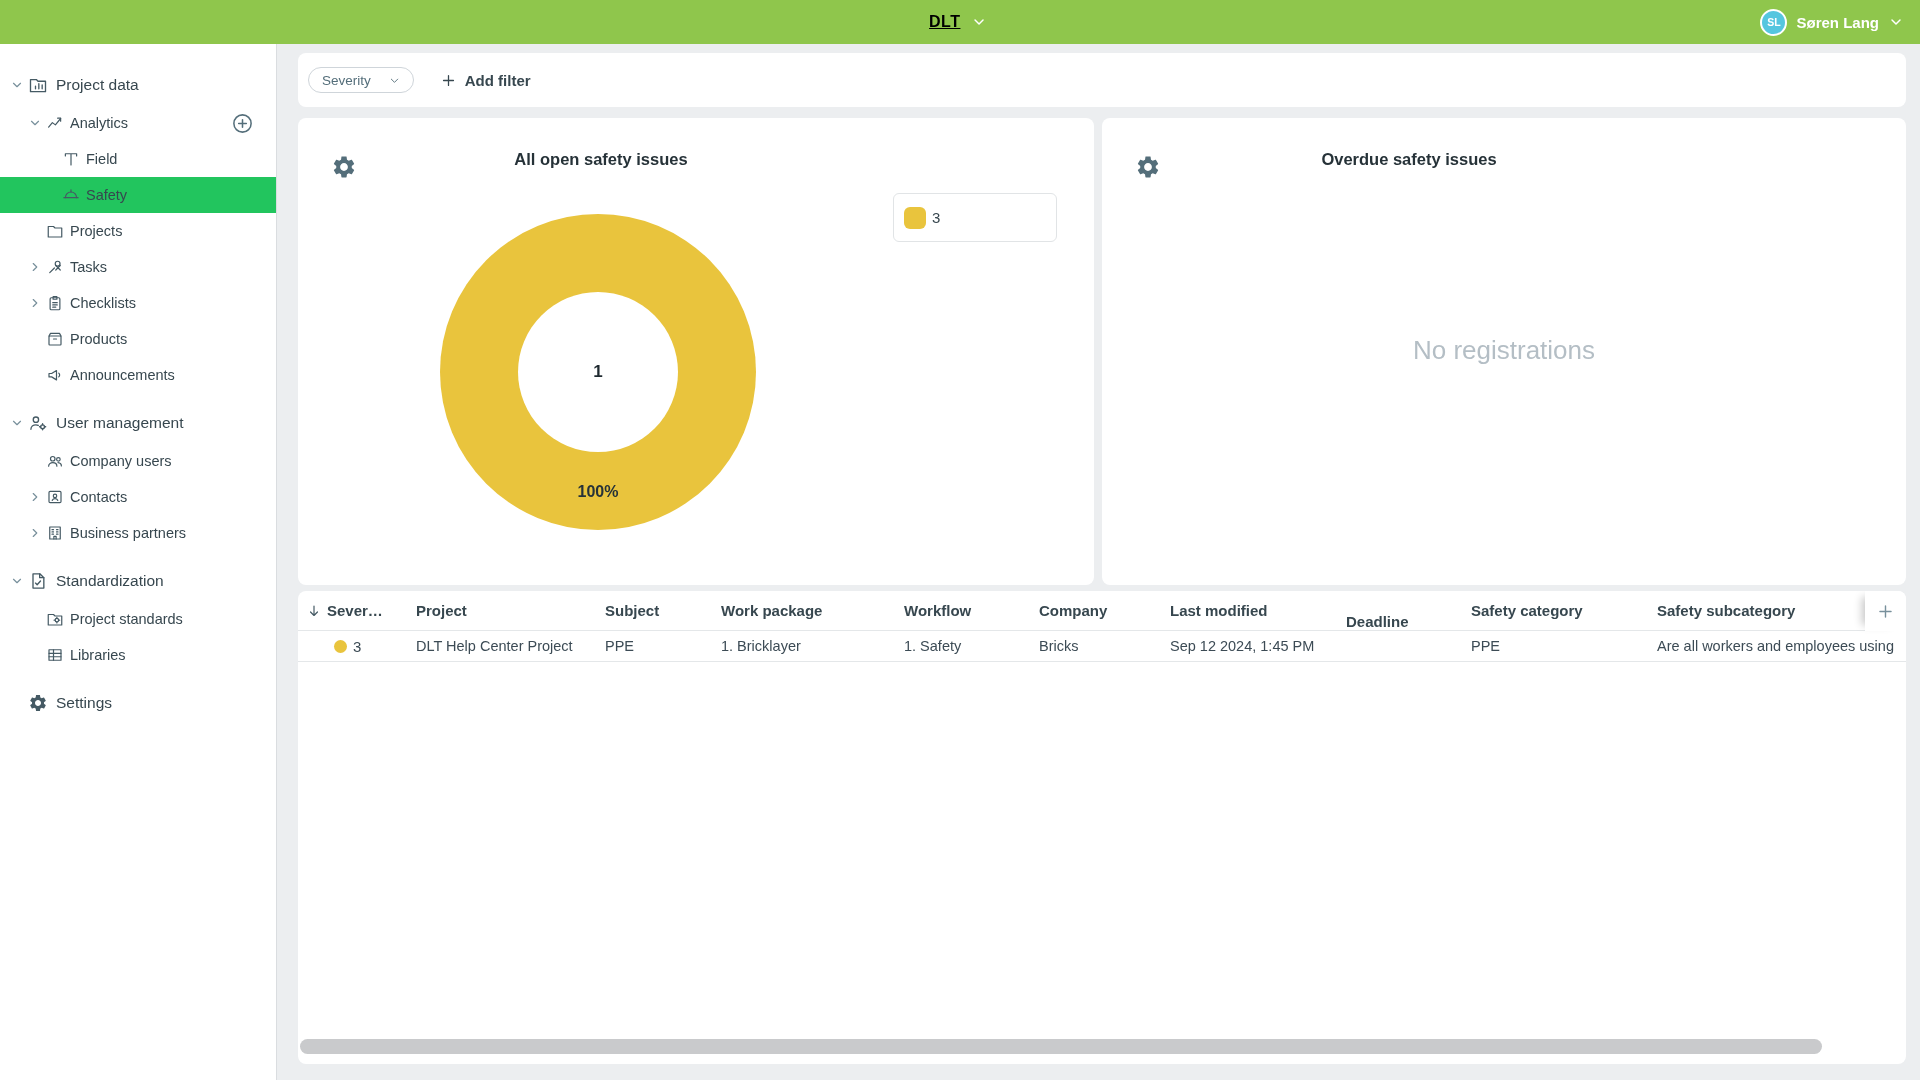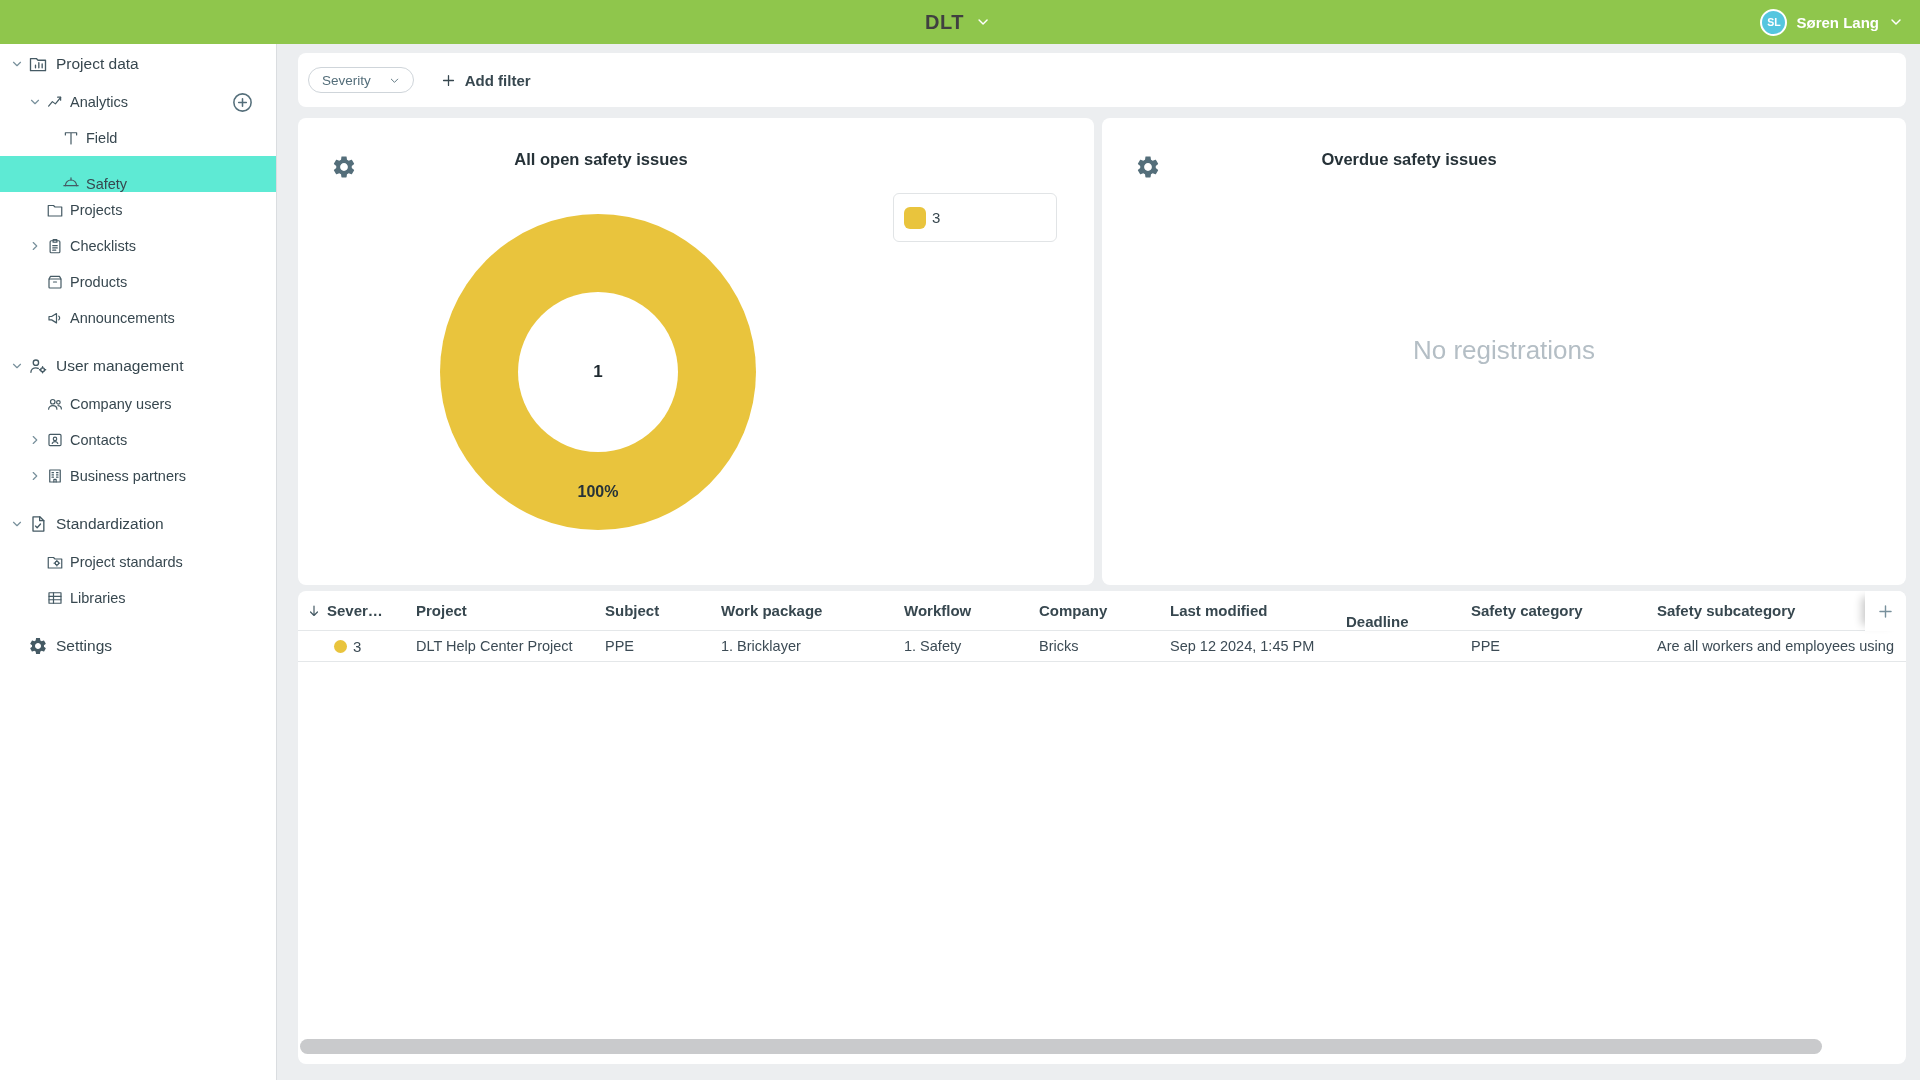--- a/index.html
+++ b/index.html
@@ -3,39 +3,39 @@
 <meta charset="utf-8">
 <style>
   * { box-sizing: border-box; margin: 0; padding: 0; }
   html,body { width:1920px; height:1080px; overflow:hidden; }
   body { font-family:"Liberation Sans", sans-serif; background:#eceef0; color:#37474f; }
 
   
   .topbar { position:relative; height:44px; background:#8fc64c; display:flex; align-items:center; }
   .tb-center { position:absolute; left:50%; top:0; height:44px; transform:translateX(-53%);
                display:flex; align-items:center; gap:11px; cursor:pointer; }
-  .tb-center .dlt { color:#404040; font-size:20px; font-weight:700; letter-spacing:.5px; }
+  .tb-center .dlt { color:#000000; font-size:16px; font-weight:700; letter-spacing:.5px;text-decoration:underline; }
   .tb-right { position:absolute; right:16px; top:0; height:44px; display:flex; align-items:center; gap:9px; cursor:pointer; }
   .avatar { width:27px; height:27px; border-radius:50%; background:#55c6df; border:2px solid #fff;
             display:flex; align-items:center; justify-content:center; color:#fff; font-size:10.5px; font-weight:700; }
   .tb-right .uname { color:#fff; font-size:15px; font-weight:700; }
   .wchev { width:16px; height:16px; stroke:#fff; stroke-width:2.2; fill:none; stroke-linecap:round; stroke-linejoin:round; }
 
   
   .main { display:flex; height:1036px; }
-  .sidebar { width:277px; background:#fff; border-right:1px solid #dadde0; padding-top:0; overflow:hidden; }
+  .sidebar { width:277px; background:#fff; border-right:1px solid #dadde0; padding-top:21px; overflow:hidden; }
   .content { flex:1; padding:9px 14px 16px 21px; display:flex; flex-direction:column; }
 
   
   .side-row { display:flex; align-items:center; height:36px; cursor:pointer; font-size:14.5px; color:#37474f; }
   .side-row.lvl0 { height:40px; margin-top:10px; font-size:15.5px; padding-left:8px; }
   .side-row.lvl0:first-child { margin-top:0; }
   .side-row.lvl1 { padding-left:26px; }
   .side-row.lvl2 { padding-left:60px; }
-  .side-row.selected { background:#5eead4;align-items:flex-end; }
+  .side-row.selected { background:#22c55e; }
   .chev { width:18px; height:18px; display:flex; align-items:center; justify-content:center; flex:none; }
   .chev svg { width:14px; height:14px; stroke:#78909c; stroke-width:2; fill:none; stroke-linecap:round; stroke-linejoin:round; }
   .s-icon { width:20px; height:20px; margin:0 8px 0 2px; display:flex; align-items:center; justify-content:center; flex:none; }
   .lvl1 .s-icon, .lvl2 .s-icon { width:18px; height:18px; margin:0 6px 0 2px; }
   .s-icon svg { width:100%; height:100%; stroke:#455a64; stroke-width:1.6; fill:none; stroke-linecap:round; stroke-linejoin:round; }
   .s-icon svg .fill { fill:#455a64; stroke:none; }
   .s-label { white-space:nowrap; }
   .side-row { position:relative; }
   .add-btn { position:absolute; right:22px; width:23px; height:23px; display:flex; align-items:center; justify-content:center; }
   .add-btn svg { width:23px; height:23px; stroke:#546e7a; stroke-width:1.6; fill:none; stroke-linecap:round; }
@@ -174,20 +174,35 @@
           <span class="s-label">Projects</span>
         </div>
         <div class="side-row lvl1">
           <span class="chev">
             <svg viewBox="0 0 24 24">
               <path d="M9 6l6 6-6 6"></path>
             </svg>
           </span>
           <span class="s-icon">
             <svg viewBox="0 0 24 24">
+              <path d="M5 19.5l6.2-6.2"></path>
+              <circle cx="15.5" cy="7.5" r="3.2"></circle>
+              <path d="M13 10l6 6M19 10l-6 6"></path>
+            </svg>
+          </span>
+          <span class="s-label">Tasks</span>
+        </div>
+        <div class="side-row lvl1">
+          <span class="chev">
+            <svg viewBox="0 0 24 24">
+              <path d="M9 6l6 6-6 6"></path>
+            </svg>
+          </span>
+          <span class="s-icon">
+            <svg viewBox="0 0 24 24">
               <rect x="5.5" y="5" width="13" height="16" rx="1.5"></rect>
               <path d="M9.5 3.5h5V7h-5z"></path>
               <path d="M9 11.5h6M9 14.5h6M9 17.5h4"></path>
             </svg>
           </span>
           <span class="s-label">Checklists</span>
         </div>
         <div class="side-row lvl1">
           <span class="chev"></span>
           <span class="s-icon">

